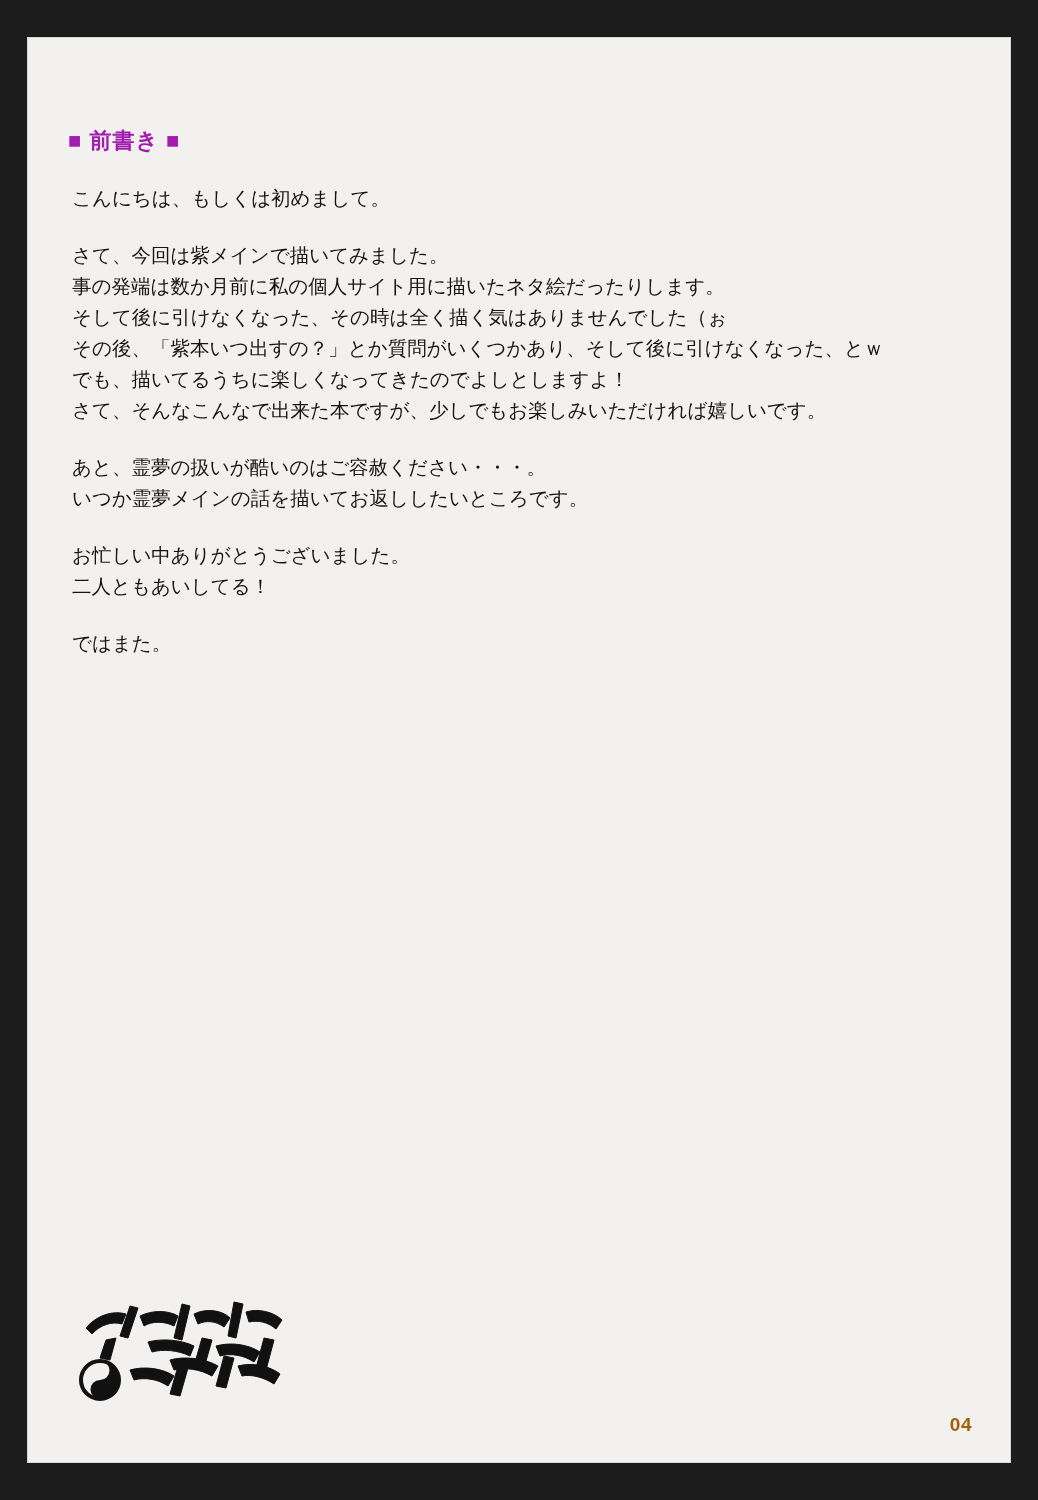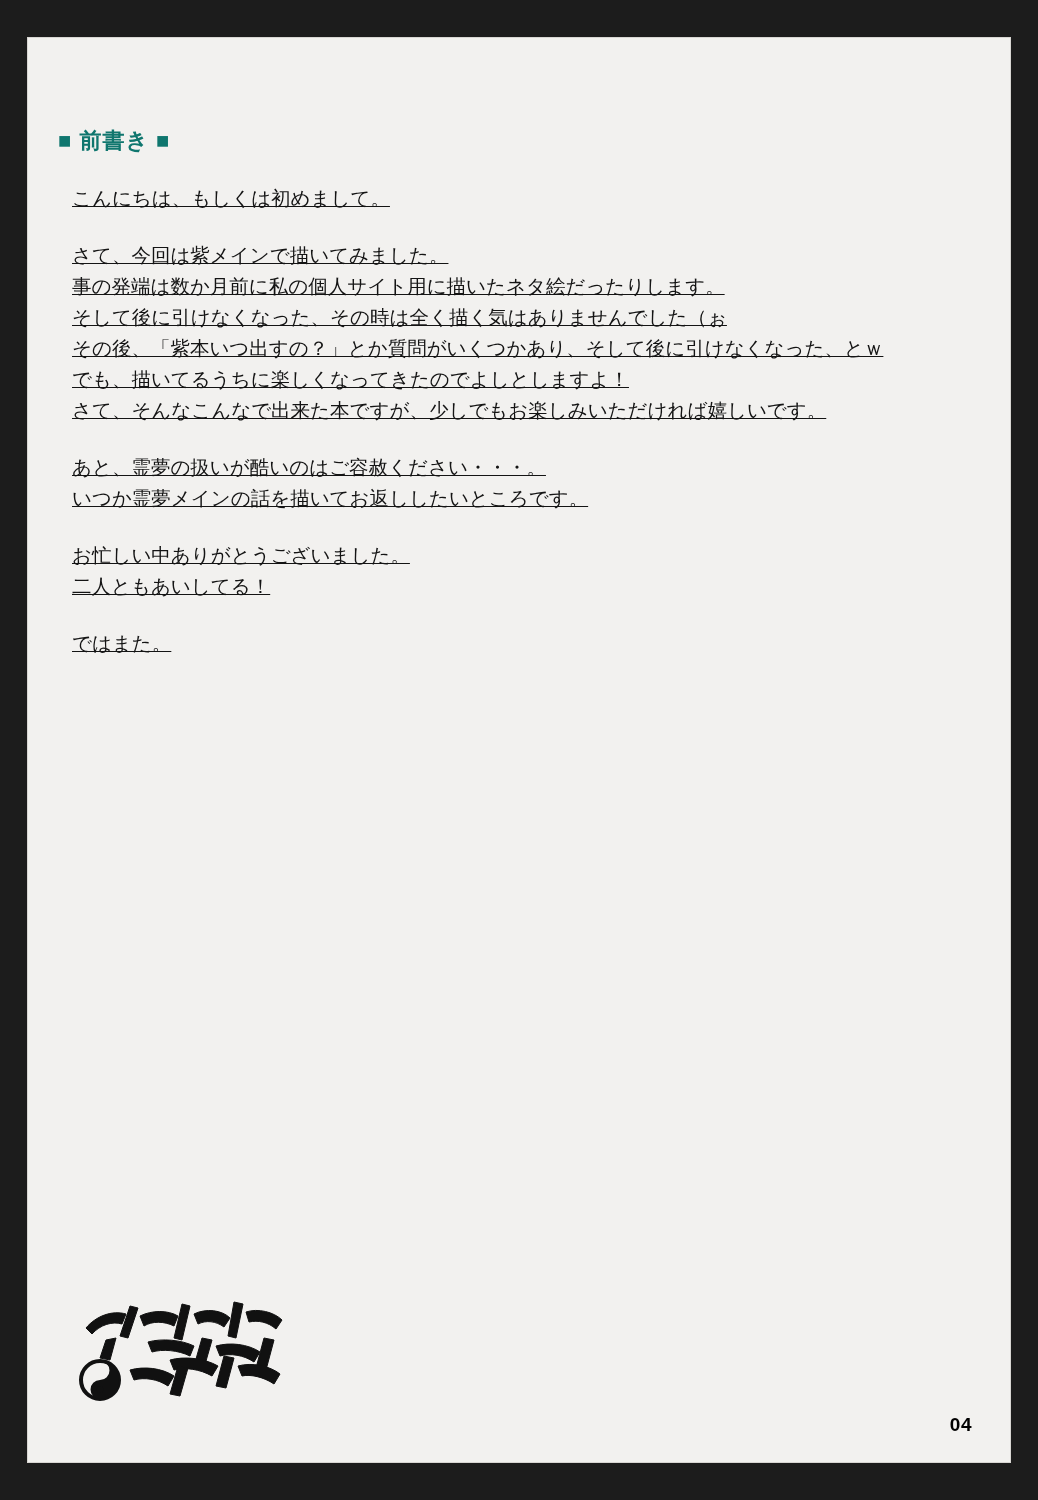--- a/index.html
+++ b/index.html
@@ -24,40 +24,39 @@
   }
   .page-inner {
     position: absolute;
     left: 0;
     top: 0;
     width: 100%;
     height: 100%;
   }
   .heading {
     position: absolute;
-    left: 30px;
+    left: 40px;
     top: 88px;
     font-size: 22px;
     font-weight: bold;
     letter-spacing: 1px;
-    color: #0f766e;
+    color: #a21caf;
     white-space: nowrap;
   }
   .body-text {
     position: absolute;
     left: 44px;
     top: 145px;
     width: 880px;
     font-size: 19.5px;
     line-height: 31px;
     color: #141414;
   }
   .para {
     margin: 0 0 26px 0;
-    text-decoration: underline;
   }
   .para:last-child {
     margin-bottom: 0;
   }
   .line {
     display: block;
     white-space: nowrap;
   }
   .logo {
     position: absolute;
@@ -68,21 +67,21 @@
   }
   .logo svg {
     display: block;
   }
   .page-number {
     position: absolute;
     right: 38px;
     bottom: 26px;
     font-size: 19px;
     font-weight: bold;
-    color: #000000;
+    color: #a16207;
     letter-spacing: 0.5px;
   }
 </style>
 </head>
 <body>
 
 <div class="page">
   <div class="page-inner">
 
     <div class="heading">■ 前書き ■</div>

